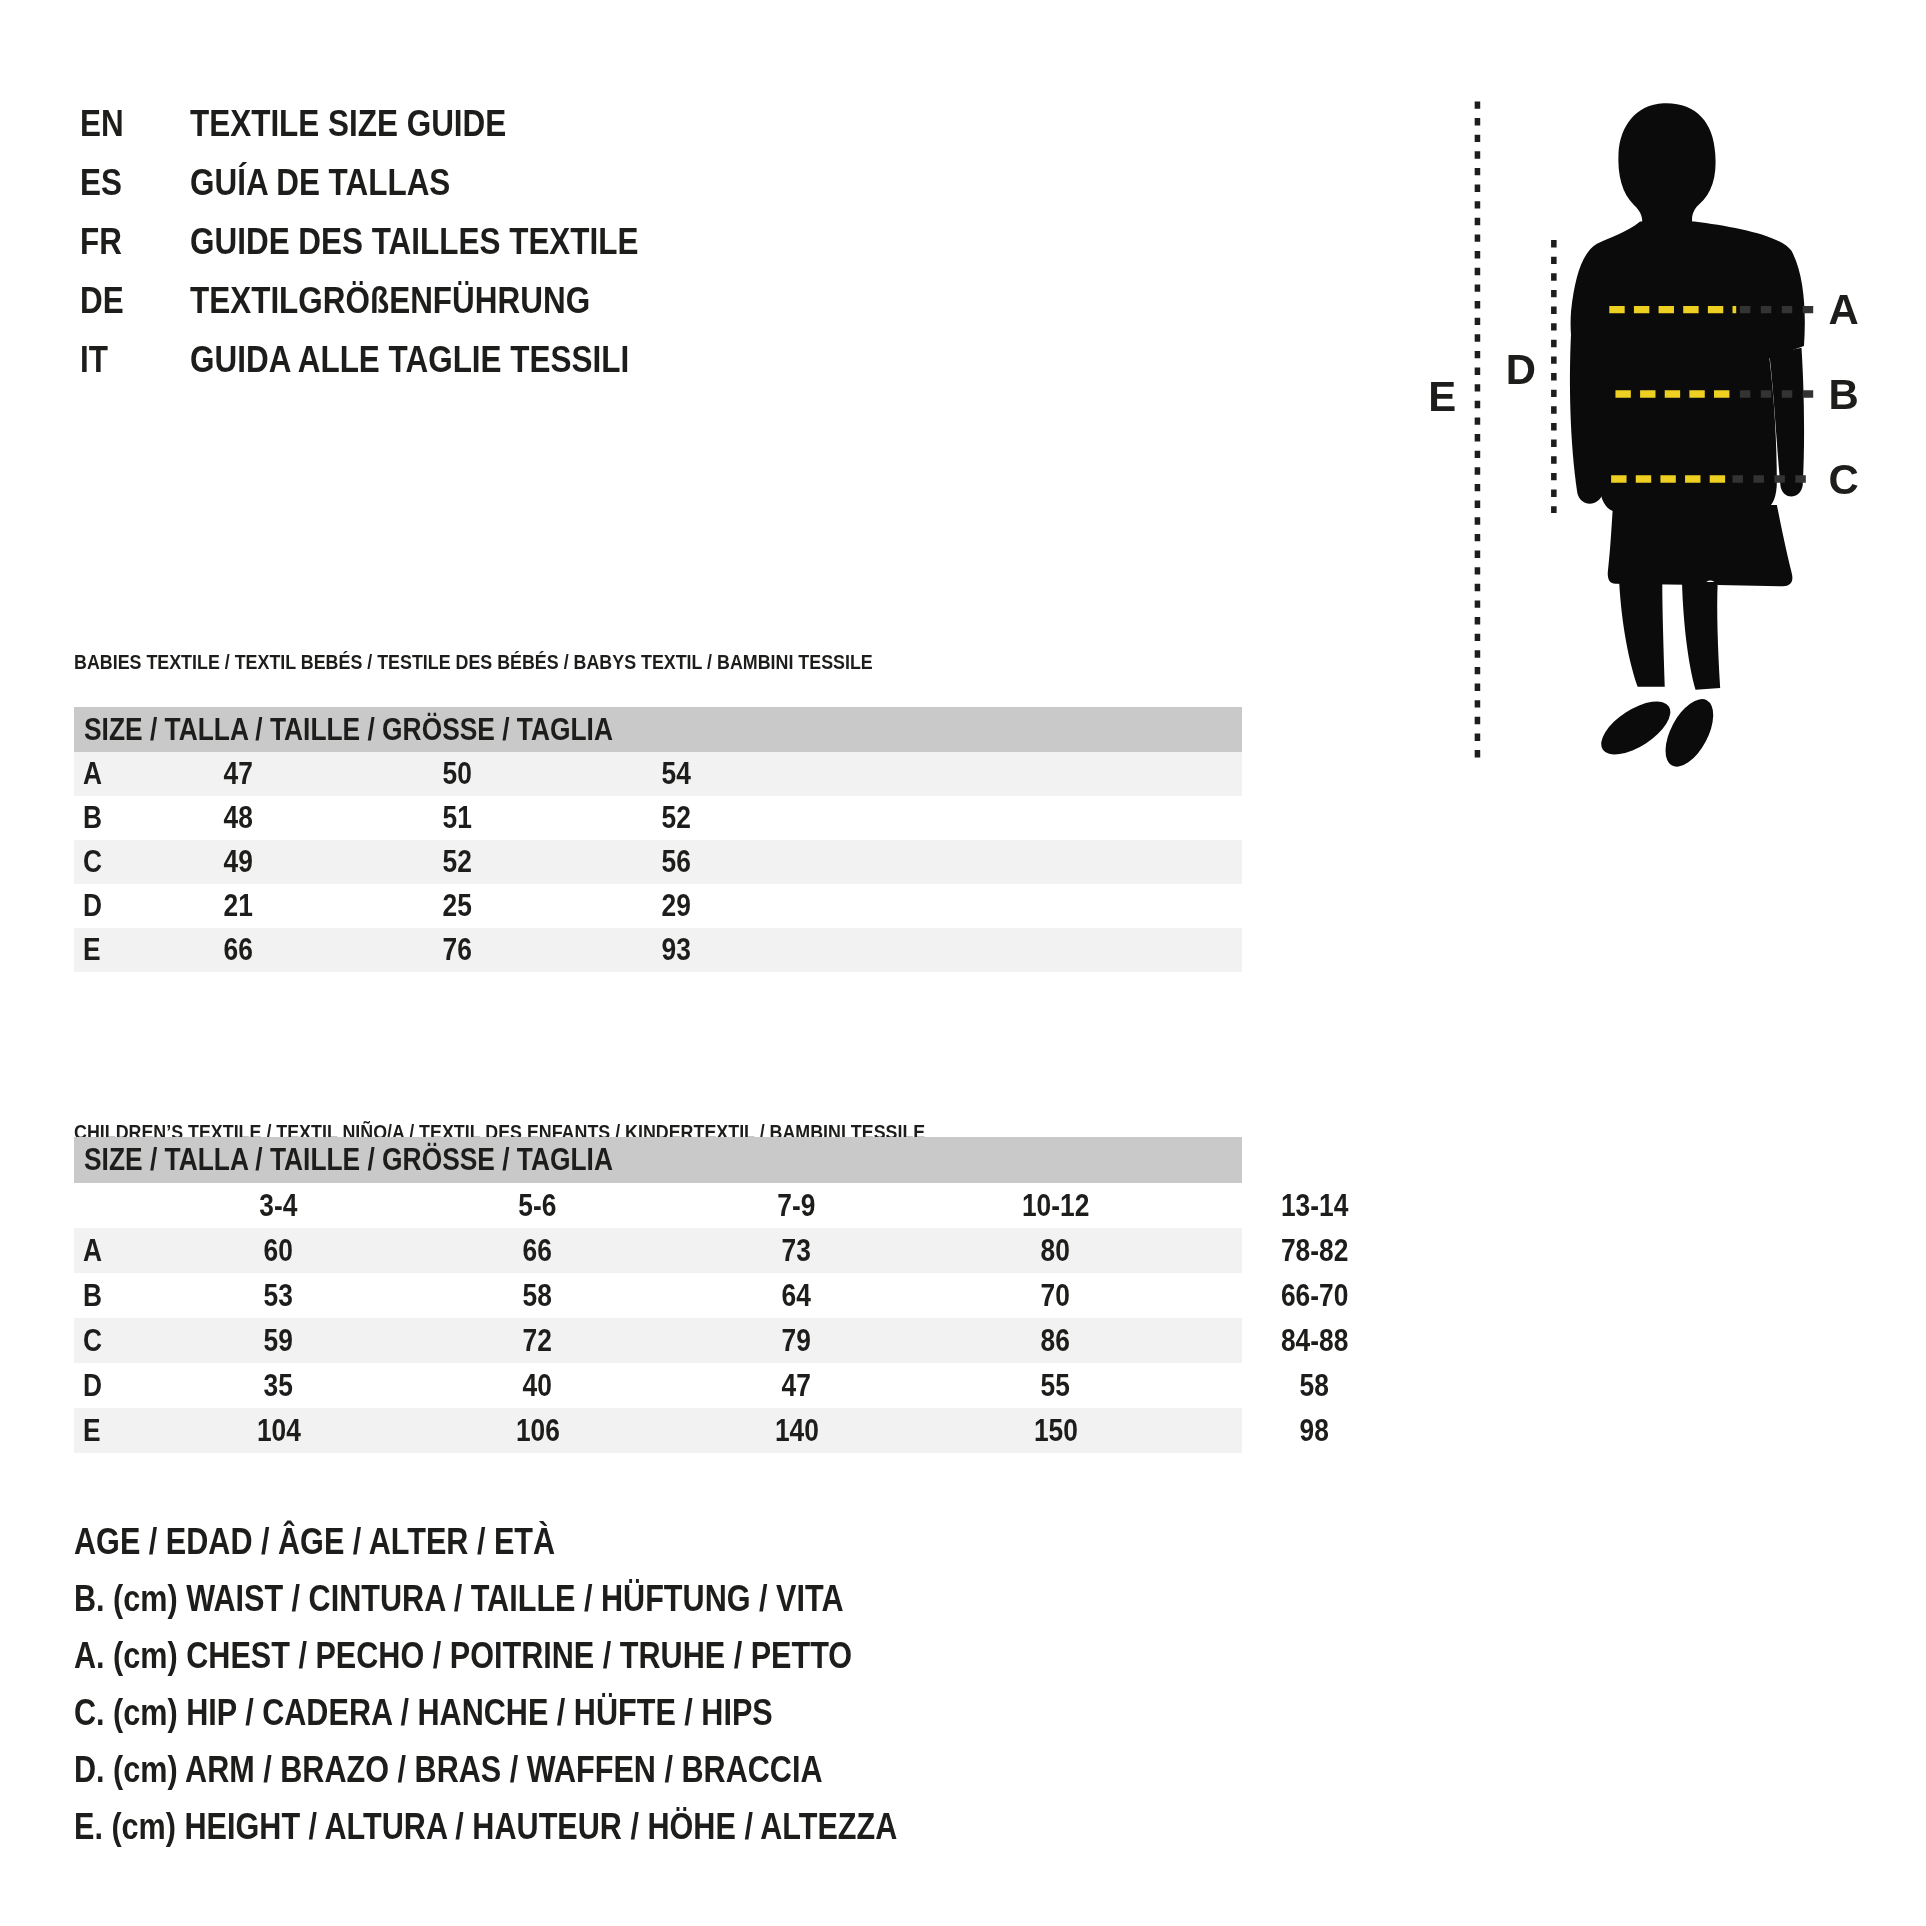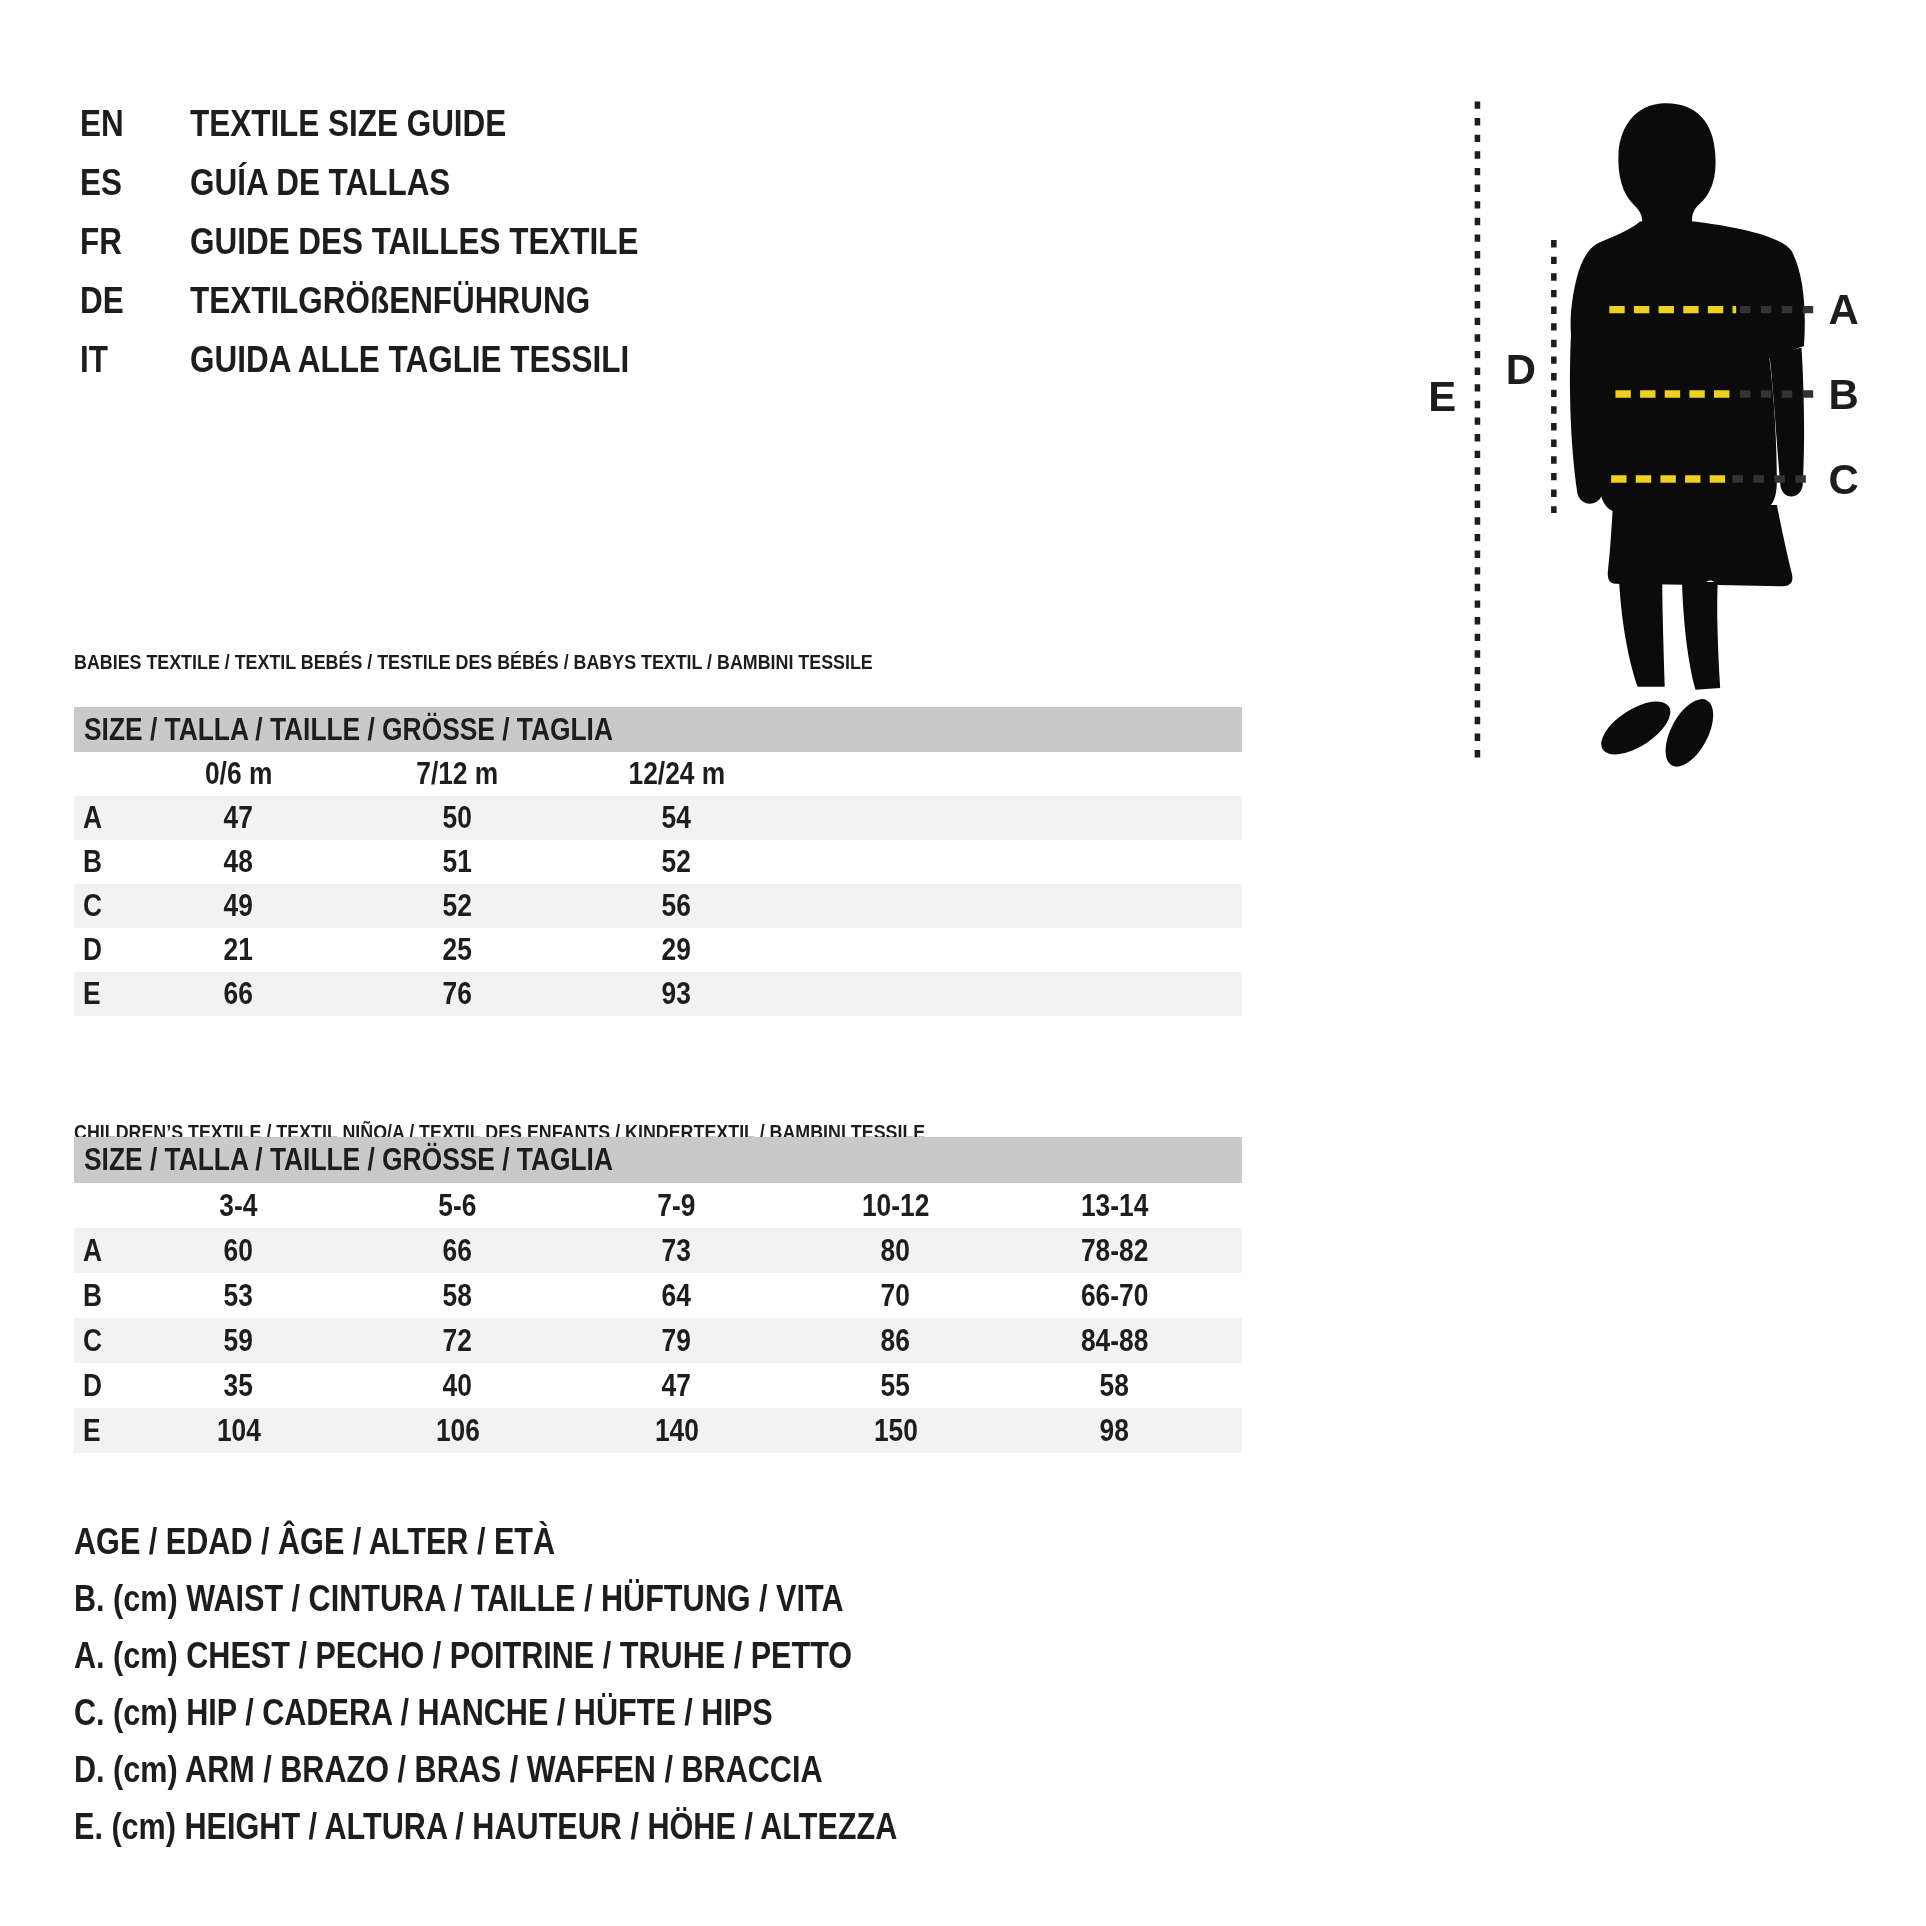--- a/index.html
+++ b/index.html
@@ -26,21 +26,21 @@
   
   .size-table{width:1168px;}
   #babies-table{left:74px;top:707px;}
   #children-table{left:74px;top:1137px;}
   .size-bar{height:45px;background:#c9c9c9;display:flex;align-items:center;padding-left:10px;box-sizing:border-box;font-size:31px;text-align:center;}
   #children-table .size-bar{height:46px;}
   .tbl-row{display:grid;align-items:center;font-size:31px;}
   .cols-3{grid-template-columns:55px 219px 219px 219px;}
   .cols-5{grid-template-columns:55px 219px 219px 219px 219px 219px;}
   #babies-table .tbl-row{height:44px;}
-  #children-table .tbl-row{height:45px;}
+  #children-table .tbl-row{height:45px;gap:40px;}
   .tbl-row.head{background:transparent;}
   .tbl-row.shade{background:#f2f2f2;}
   .cell-letter{padding-left:8.6px;}
   .cell-val{text-align:center;}
   .cell-val .cond-c{min-width:0;}
 
   
   #legend{left:74px;top:1513px;}
   .legend-row{height:57px;display:flex;align-items:center;font-size:36px;}
 
@@ -159,26 +159,20 @@
 </svg>
 
 <div id="babies-title" class="abs section-title">
   <span class="cond">BABIES TEXTILE / TEXTIL BEBÉS / TESTILE DES BÉBÉS / BABYS TEXTIL / BAMBINI TESSILE</span>
 </div>
 
 <div id="babies-table" class="abs size-table">
   <div class="size-bar">
     <span class="cond">SIZE / TALLA / TAILLE / GRÖSSE / TAGLIA</span>
   </div>
-  <div class="tbl-row head cols-3">
-    <div class="cell-letter"></div>
-    <div class="cell-val"><span class="cond-c">0/6 m</span></div>
-    <div class="cell-val"><span class="cond-c">7/12 m</span></div>
-    <div class="cell-val"><span class="cond-c">12/24 m</span></div>
-  </div>
   <div class="tbl-row shade cols-3">
     <div class="cell-letter"><span class="cond">A</span></div>
     <div class="cell-val"><span class="cond-c">47</span></div>
     <div class="cell-val"><span class="cond-c">50</span></div>
     <div class="cell-val"><span class="cond-c">54</span></div>
   </div>
   <div class="tbl-row cols-3">
     <div class="cell-letter"><span class="cond">B</span></div>
     <div class="cell-val"><span class="cond-c">48</span></div>
     <div class="cell-val"><span class="cond-c">51</span></div>

